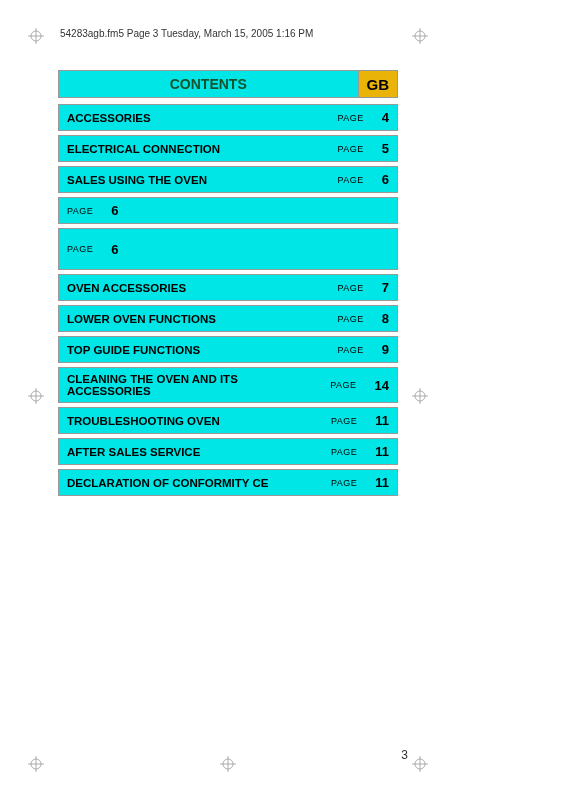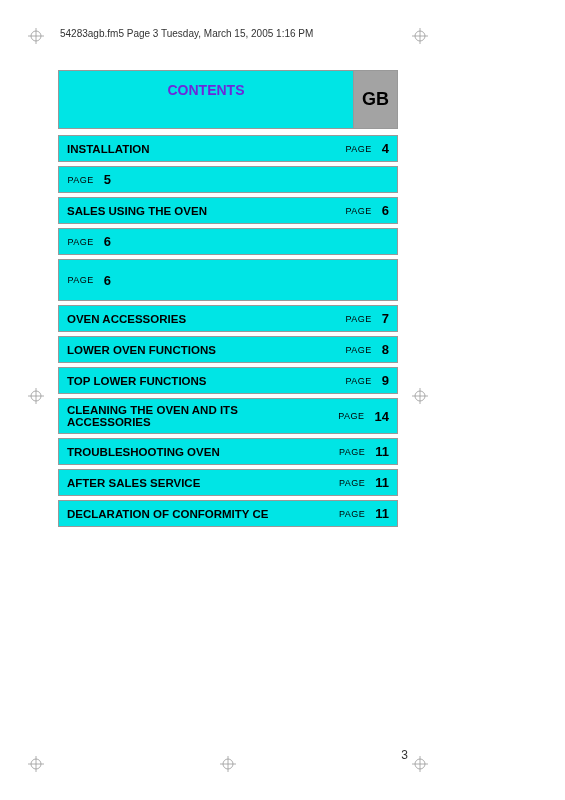--- a/index.html
+++ b/index.html
@@ -59,33 +59,33 @@
     
     .contents-header {
       display: flex;
       width: 100%;
       margin-bottom: 6px;
     }
 
     .contents-title {
       background: #00e5e5;
       flex: 1;
-      padding: 11px 10px;
+      padding: 5px 10px;
       font-size: 14px;
       font-weight: bold;
-      color: #6d28d9;
+      color: #14532d;
       text-align: center;
       border: 1px solid #999;
       border-right: none;
     }
 
     .contents-gb {
-      background: #a3a3a3;
-      padding: 18px 8px;
-      font-size: 18px;
+      background: #eab308;
+      padding: 3px 8px;
+      font-size: 15px;
       font-weight: bold;
       color: #000;
       border: 1px solid #999;
       display: flex;
       align-items: center;
       justify-content: center;
       min-width: 38px;
     }
 
     
@@ -125,21 +125,21 @@
       display: flex;
       align-items: center;
       justify-content: flex-end;
       white-space: nowrap;
       min-width: 60px;
     }
 
     .toc-page span.page-word {
       font-size: 9px;
       font-weight: normal;
-      margin-right: 10px;
+      margin-right: 18px;
       letter-spacing: 0.5px;
     }
 
     .toc-page span.page-num {
       font-size: 13px;
       font-weight: bold;
     }
 
     
     .page-number {
@@ -216,29 +216,34 @@
 
     <div class="contents-header">
       <div class="contents-title">CONTENTS</div>
       <div class="contents-gb">GB</div>
     </div>
 
     <div id="toc-list">
         <div class="toc-row">
           <div class="toc-label">
             <div class="toc-label-text">
-              <span>INSTALLATION</span>
+              <span>ACCESSORIES</span>
             </div>
           </div>
           <div class="toc-page">
             <span class="page-word">PAGE</span>
             <span class="page-num">4</span>
           </div>
         </div>
         <div class="toc-row">
+          <div class="toc-label">
+            <div class="toc-label-text">
+              <span>ELECTRICAL CONNECTION</span>
+            </div>
+          </div>
           <div class="toc-page">
             <span class="page-word">PAGE</span>
             <span class="page-num">5</span>
           </div>
         </div>
         <div class="toc-row">
           <div class="toc-label">
             <div class="toc-label-text">
               <span>SALES USING THE OVEN</span>
             </div>
@@ -278,21 +283,21 @@
             </div>
           </div>
           <div class="toc-page">
             <span class="page-word">PAGE</span>
             <span class="page-num">8</span>
           </div>
         </div>
         <div class="toc-row">
           <div class="toc-label">
             <div class="toc-label-text">
-              <span>TOP LOWER FUNCTIONS</span>
+              <span>TOP GUIDE FUNCTIONS</span>
             </div>
           </div>
           <div class="toc-page">
             <span class="page-word">PAGE</span>
             <span class="page-num">9</span>
           </div>
         </div>
         <div class="toc-row">
           <div class="toc-label">
             <div class="toc-label-text">

